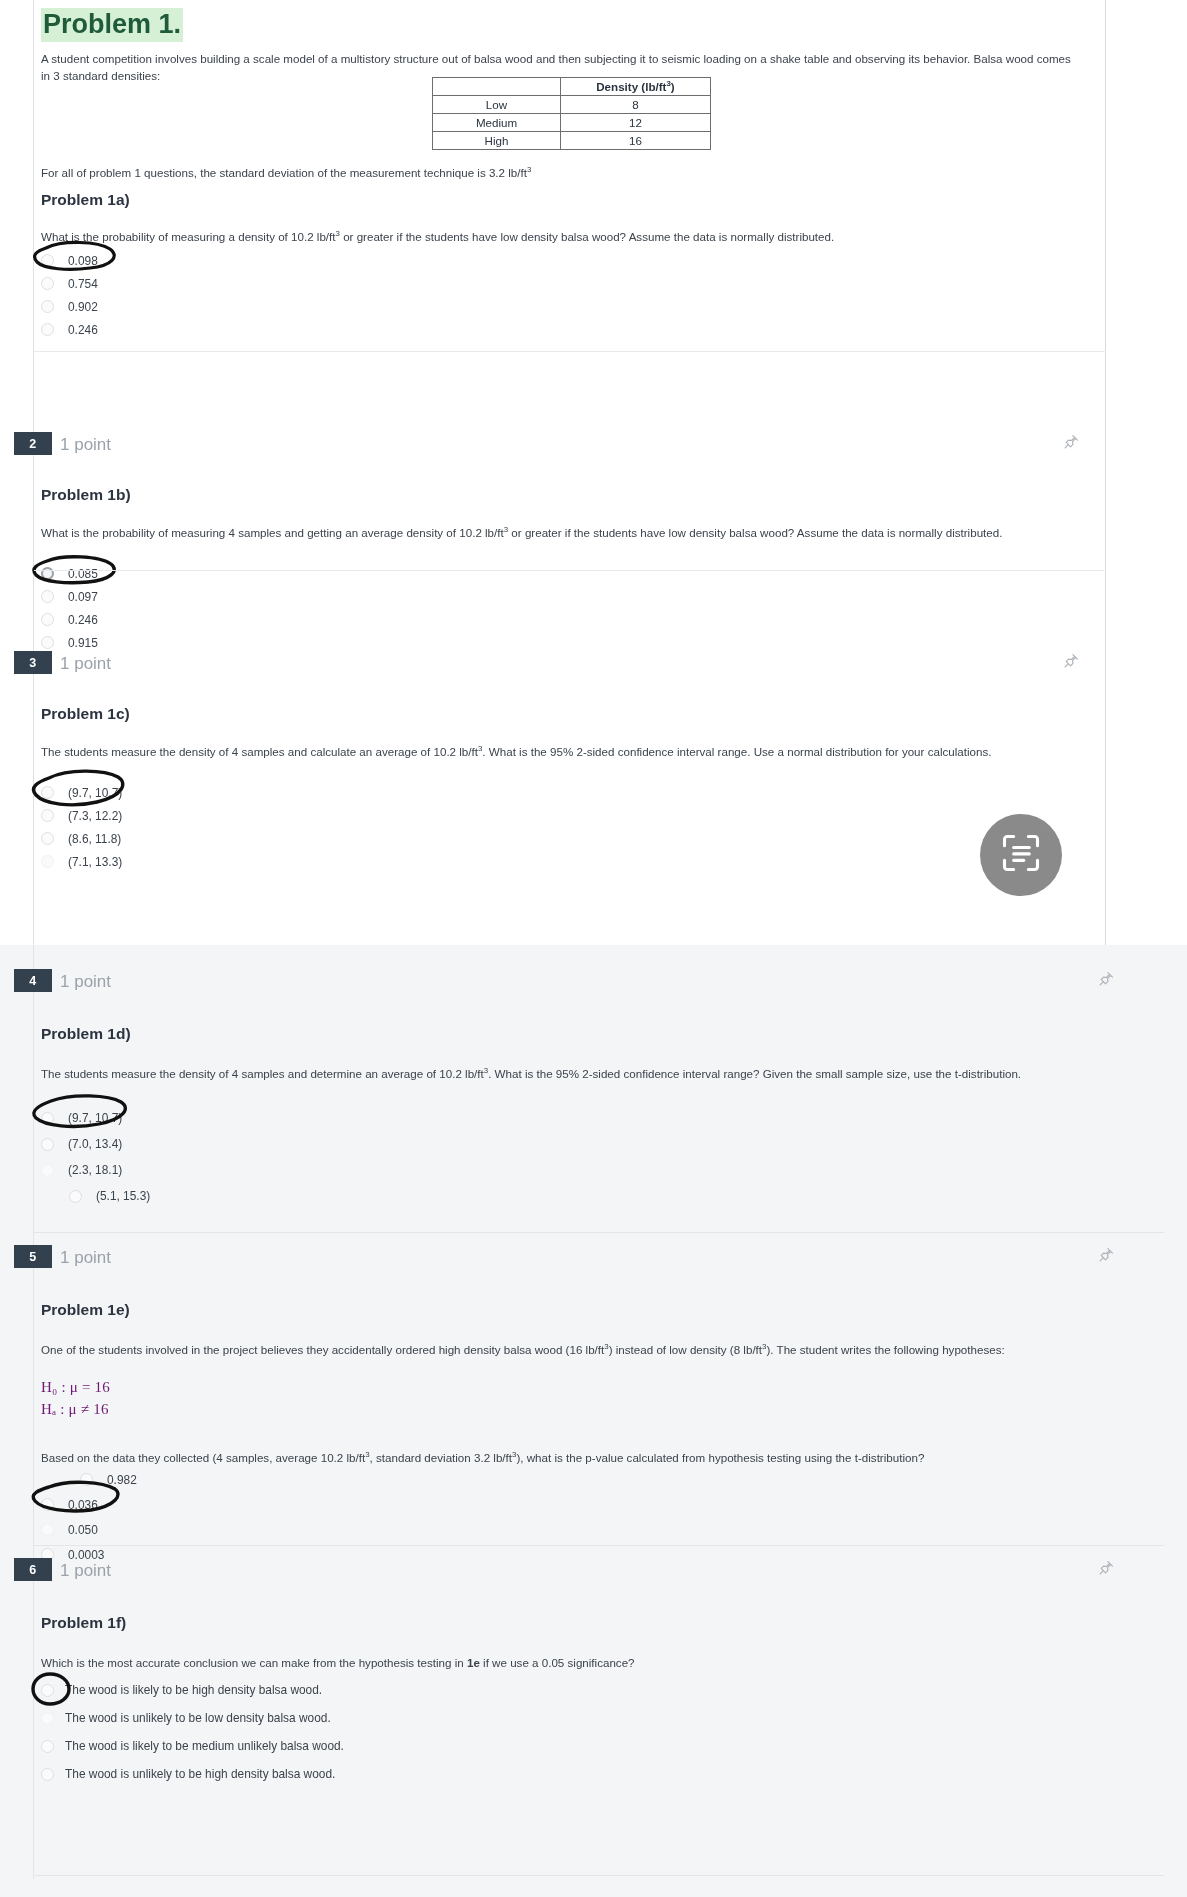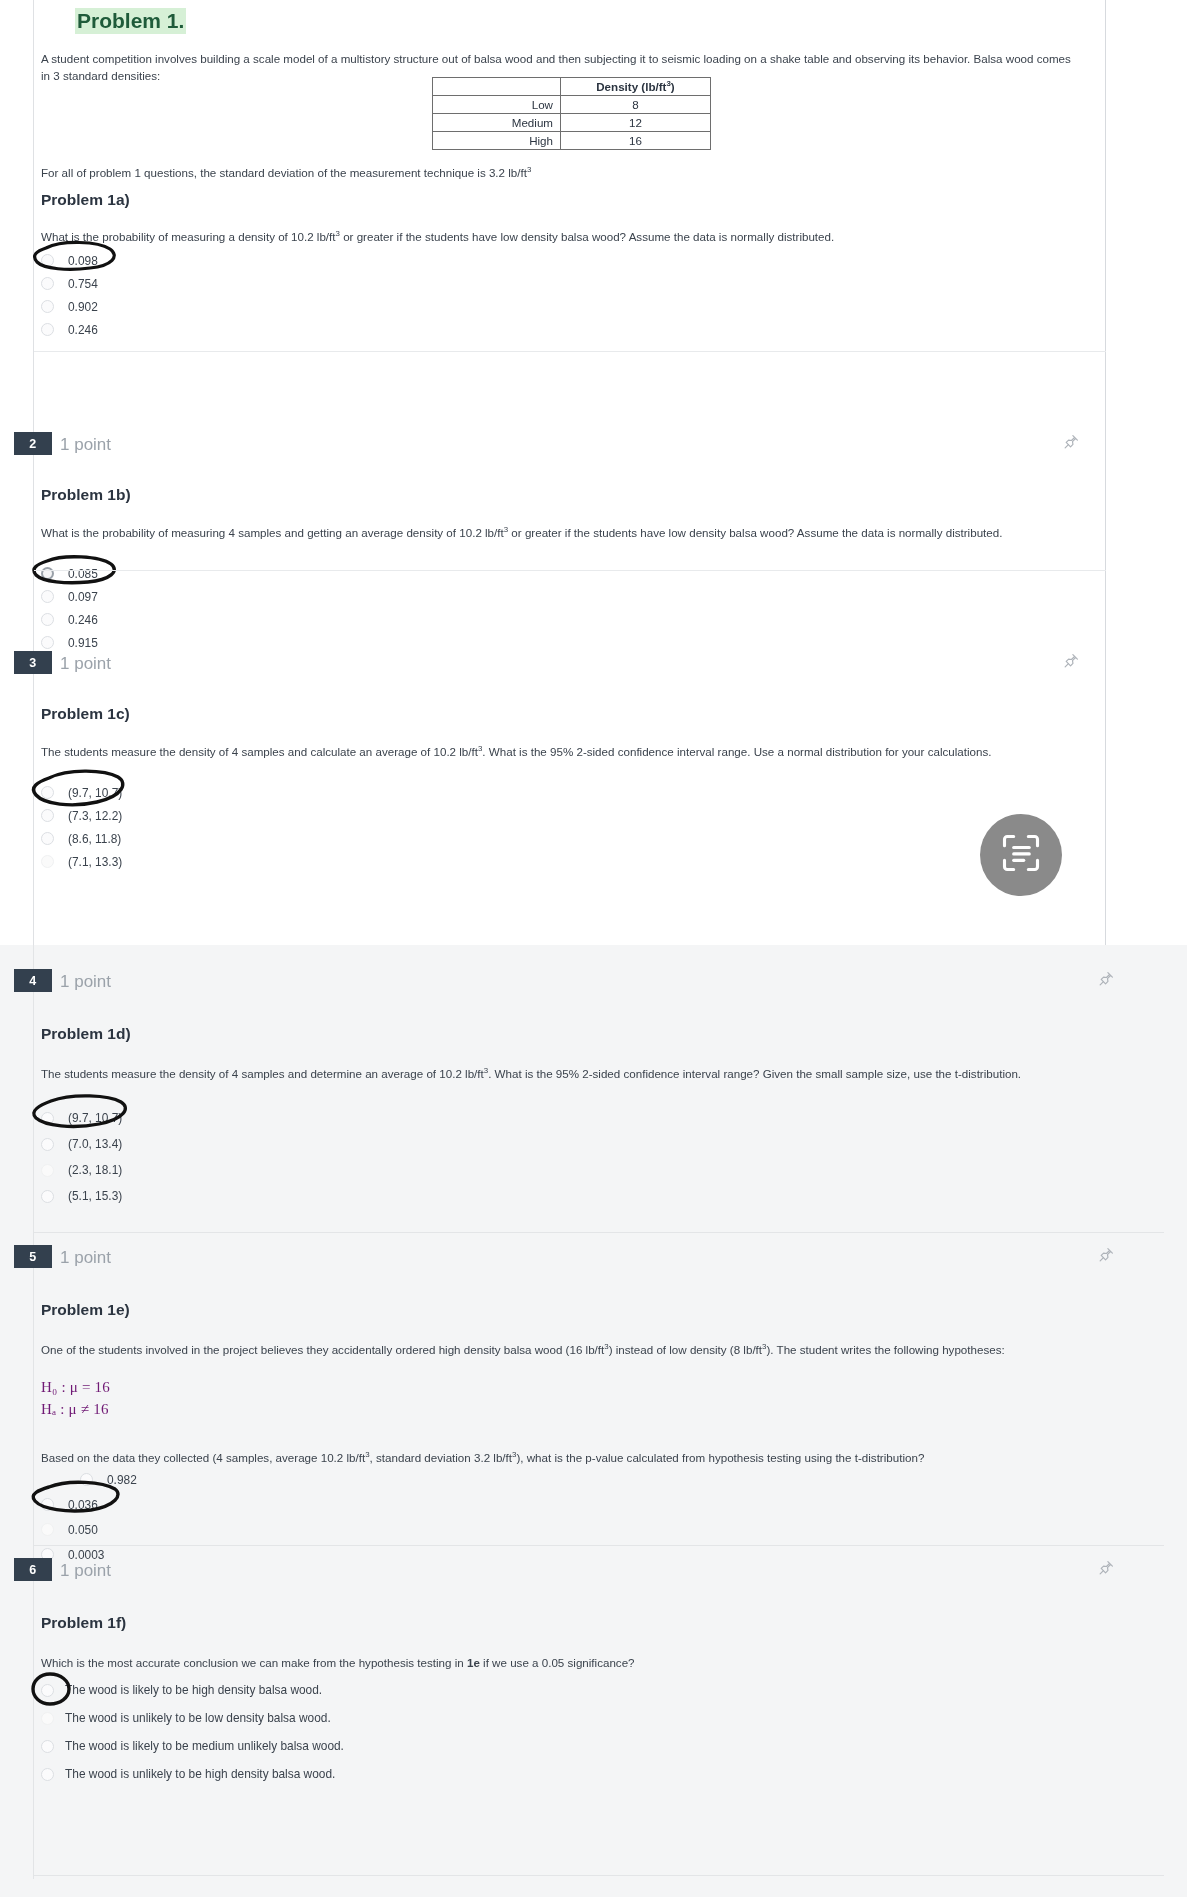--- a/index.html
+++ b/index.html
@@ -54,23 +54,23 @@
     font-size: 17px; color: #9ba2aa; font-weight: 400;
   }
   .pin {
     position: absolute; top: 1px;
     width: 18px; height: 18px; color: #aeb3b9;
   }
   .pin svg { width: 100%; height: 100%; display: block; }
 
   
   .prob-title-main {
-    font-size: 21px; font-weight: 700; color: #1f5b3a;
+    font-size: 27px; font-weight: 700; color: #1f5b3a;
     background: #d6f0d6; display: inline-block;
-    padding: 0 2px; line-height: 1.25; margin-left: 34px;
+    padding: 0 2px; line-height: 1.25;
   }
   .prob-title {
     font-size: 15.5px; font-weight: 700; color: #2b3440;
     line-height: 1.3;
   }
   .body-text {
     font-size: 11.6px; color: #3b434d; line-height: 1.5;
   }
   .body-text b { font-weight: 700; }
   sup { font-size: 0.68em; vertical-align: super; line-height: 0; }
@@ -79,21 +79,21 @@
   .dtable {
     border-collapse: collapse;
     font-size: 11.6px; color: #2b3440;
   }
   .dtable td, .dtable th {
     border: 1px solid #6e6e6e;
     padding: 2px 7px;
     font-weight: 400;
   }
   .dtable th { font-weight: 700; text-align: center; }
-  .dtable td.lbl { text-align: right; width: 128px; }
+  .dtable td.lbl { text-align: center; width: 128px; }
   .dtable td.val { text-align: center; width: 150px; }
   .dtable td.blank { border-bottom: 1px solid #6e6e6e; }
 
   
   .opt {
     position: relative; display: flex; align-items: center;
     height: 23px;
   }
   .radio {
     width: 13px; height: 13px; border-radius: 50%;
@@ -343,21 +343,21 @@
         <span class="opt-label">(9.7, 10.7)</span>
       </div>
       <div class="opt" style="height:26px;">
         <span class="radio"></span>
         <span class="opt-label">(7.0, 13.4)</span>
       </div>
       <div class="opt" style="height:26px;">
         <span class="radio blank"></span>
         <span class="opt-label">(2.3, 18.1)</span>
       </div>
-      <div class="opt" style="height:26px;">
+      <div class="opt" style="height:26px;padding-left:28px;">
         <span class="radio"></span>
         <span class="opt-label">(5.1, 15.3)</span>
       </div>
     </div>
 
     <div class="oval" style="left:31px;top:127px;">
       <svg width="104" height="34" viewBox="0 0 104 34">
         <path d="M20 5 C42 -3, 78 -1, 90 6 C100 12, 93 23, 68 28 C42 33, 14 30, 5 22 C-2 15, 9 9, 20 5 Z" fill="none" stroke="#111111" stroke-width="3.3" stroke-linecap="round"></path>
       </svg>
     </div>

